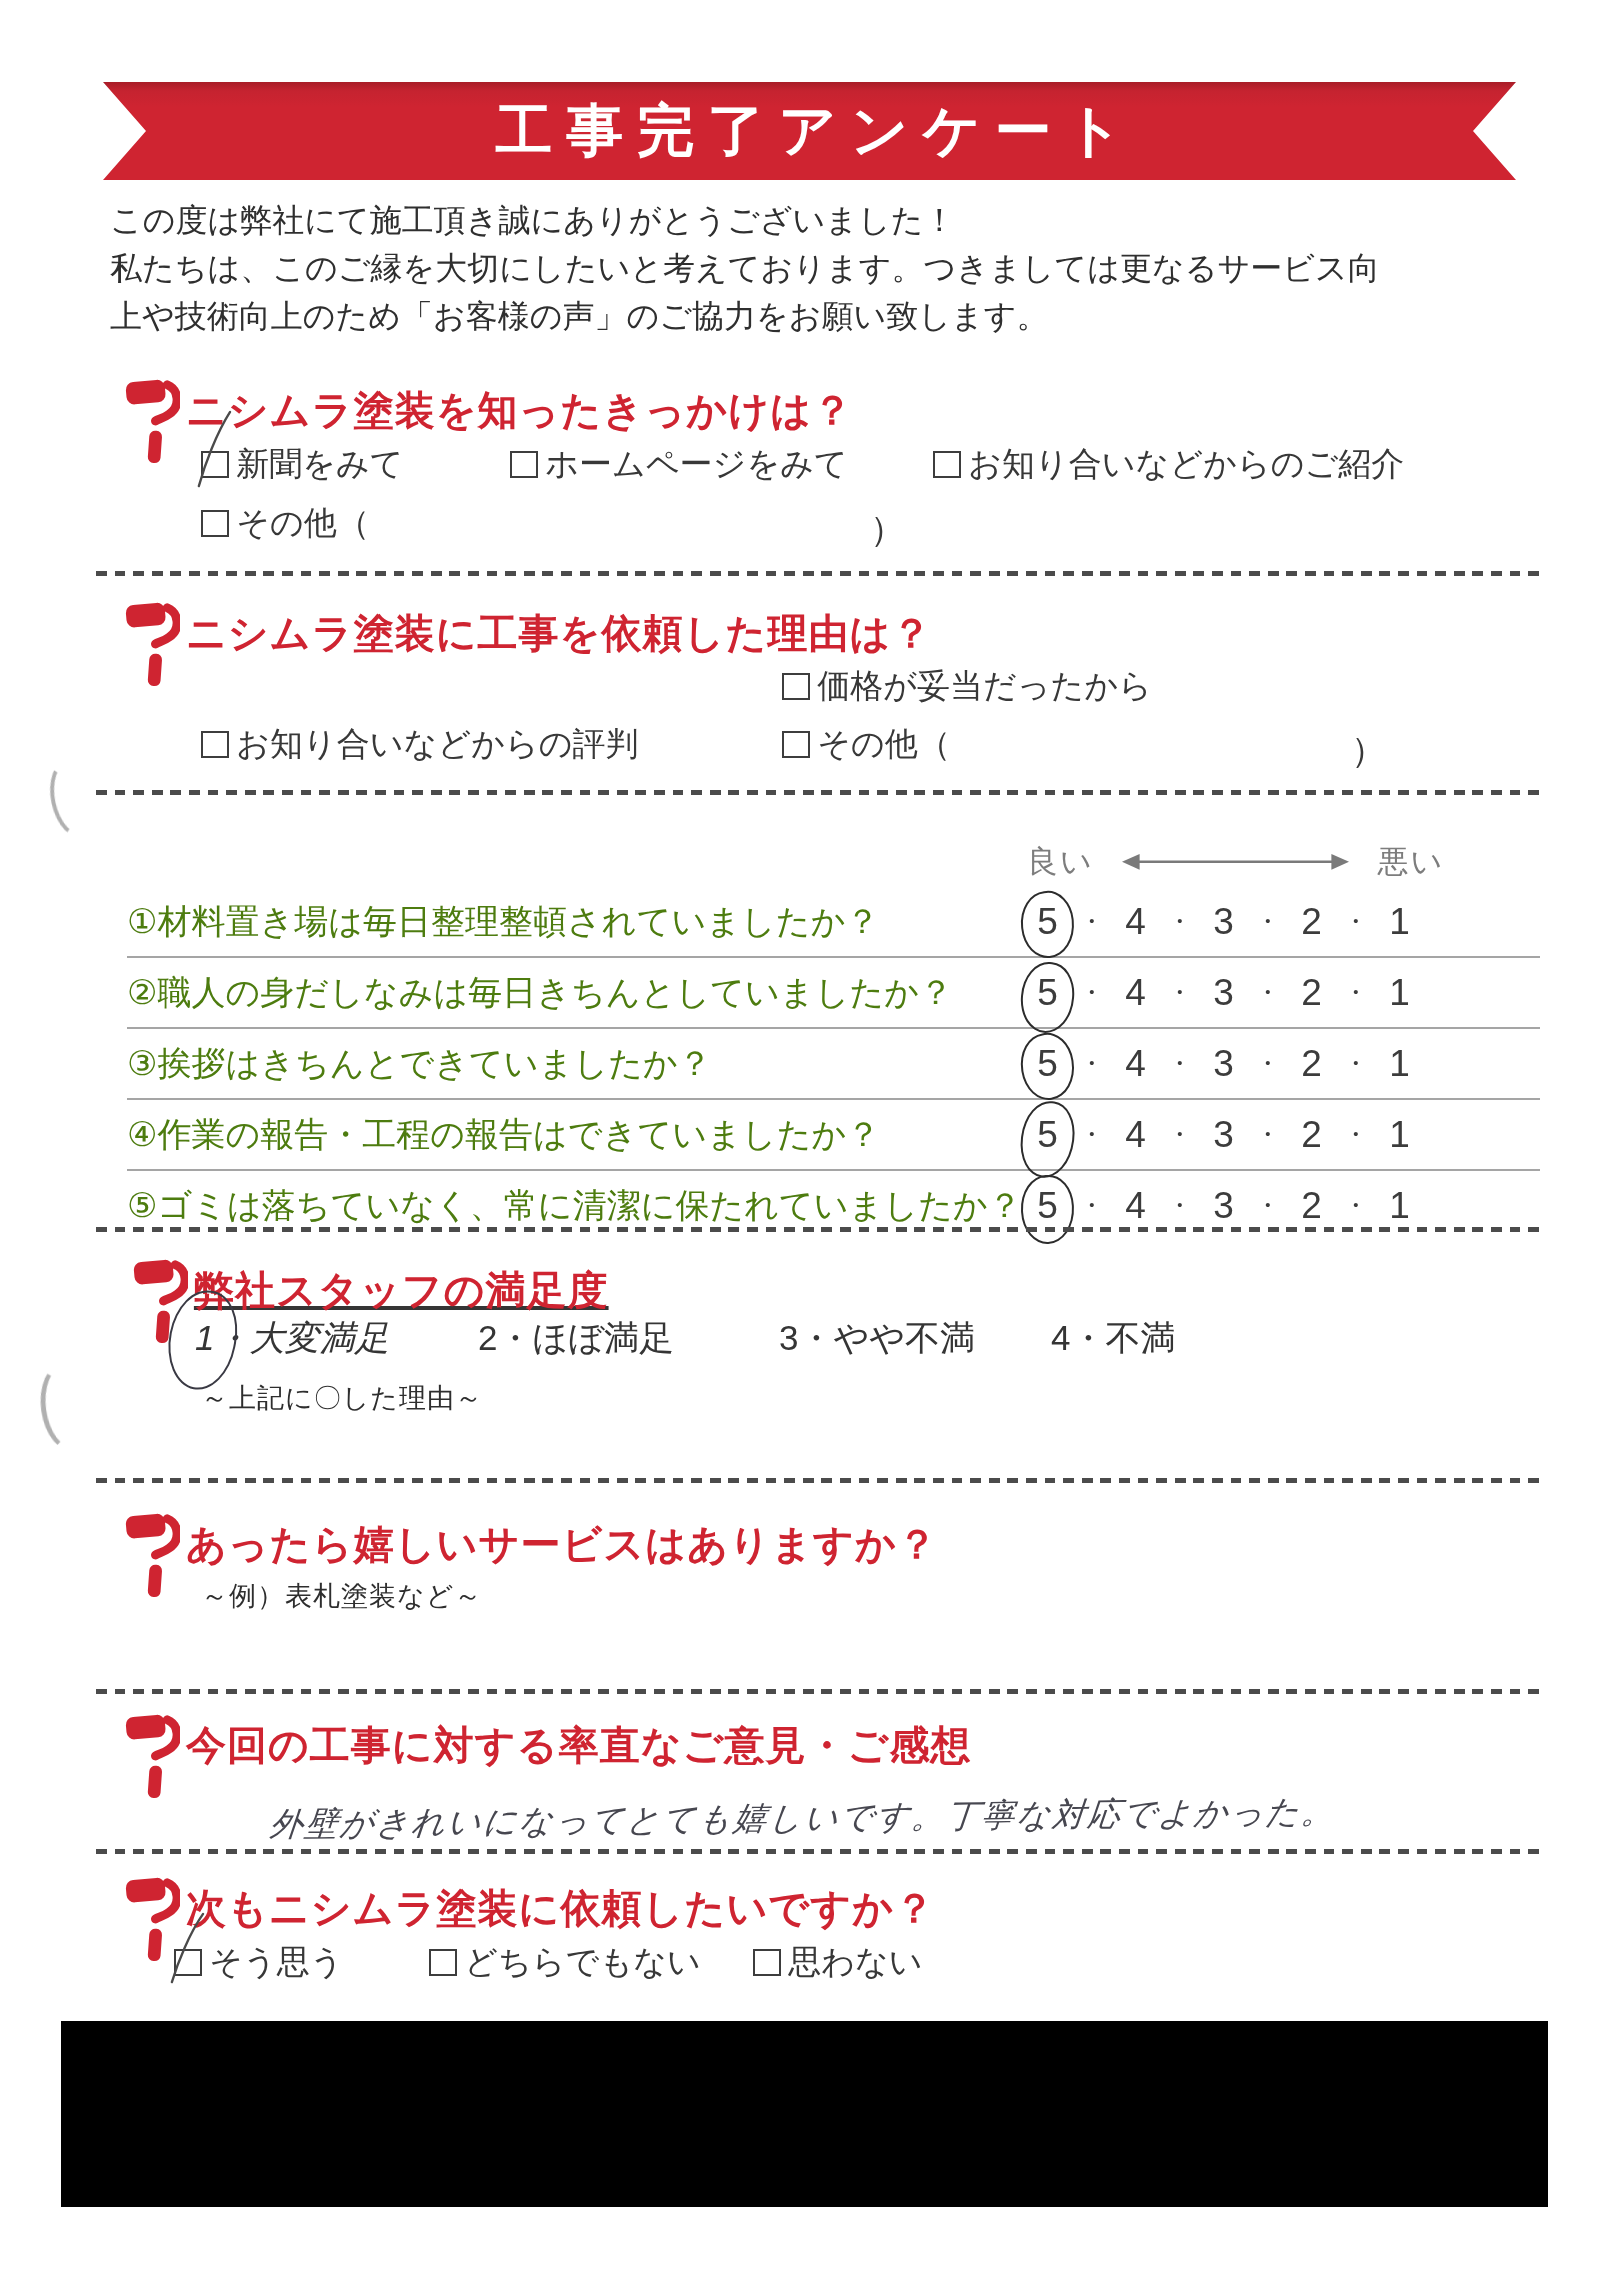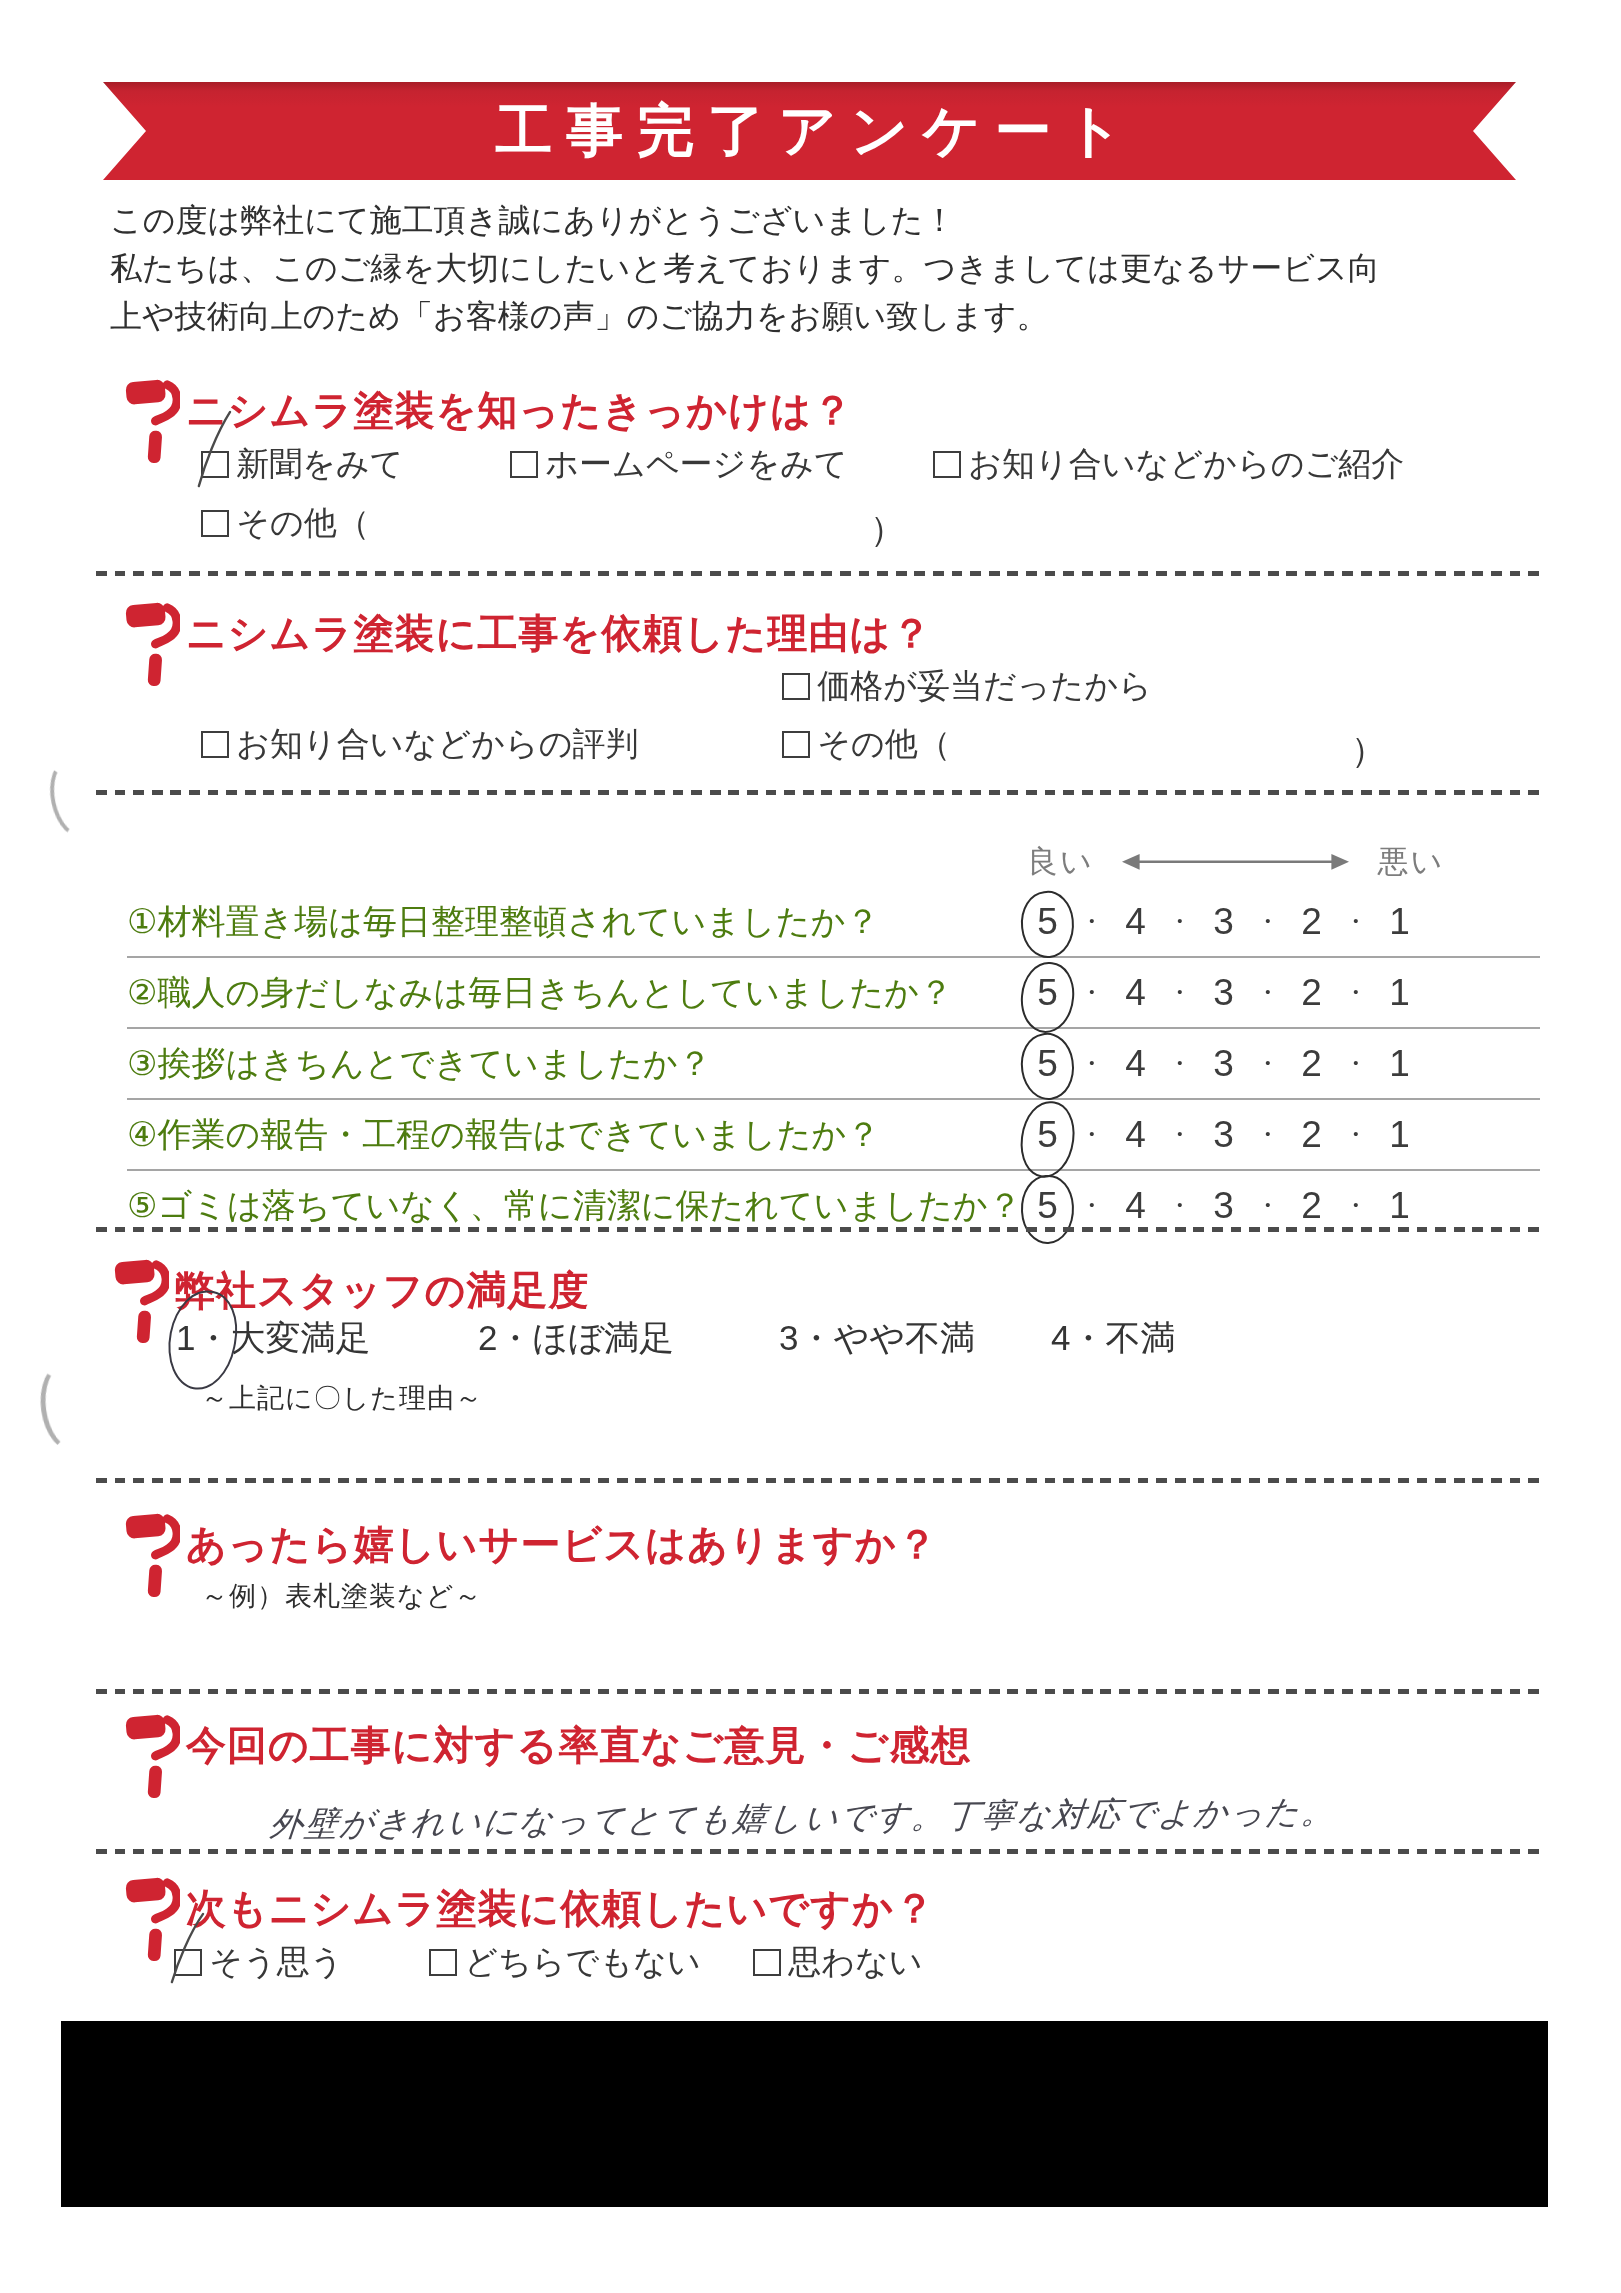--- a/index.html
+++ b/index.html
@@ -226,31 +226,31 @@
           <span class="sdot">・</span>
           <span class="snum">2</span>
           <span class="sdot">・</span>
           <span class="snum">1</span>
         </span>
     </div>
   </div>
 
   <div class="dash" style="top:1227px;"></div>
 
-  <div class="q-head" style="left:114px;top:1255px;">
+  <div class="q-head" style="left:133px;top:1255px;text-decoration:underline;">
     <span class="q-icon">
       <svg width="55" height="90" viewBox="0 0 56 92">
         <rect x="1" y="6" width="40" height="23" rx="8" fill="#cf2431" transform="rotate(-5 21 17)"></rect>
         <path d="M43 10 C 55 15, 57 32, 45 40 C 40 44, 34 45, 31 47" fill="none" stroke="#cf2431" stroke-width="9" stroke-linecap="round"></path>
         <rect x="24" y="57" width="13" height="33" rx="6" fill="#cf2431" transform="rotate(4 30 73)"></rect>
       </svg>
     </span>
     <span class="q-title">弊社スタッフの満足度</span>
   </div>
-  <div class="q4opt" style="left:176px;top:1315px;">1・大変満足</div>
+  <div class="q4opt" style="left:195px;top:1315px;font-style:italic;">1・大変満足</div>
   <div class="q4opt" style="left:478px;top:1315px;">2・ほぼ満足</div>
   <div class="q4opt" style="left:779px;top:1315px;">3・やや不満</div>
   <div class="q4opt" style="left:1051px;top:1315px;">4・不満</div>
   <div class="circle1"></div>
   <div class="small-note" style="left:201px;top:1380px;">～上記に〇した理由～</div>
 
   <div class="dash" style="top:1478px;"></div>
 
   <div class="q-head" style="left:125px;top:1509px;">
     <span class="q-icon">

